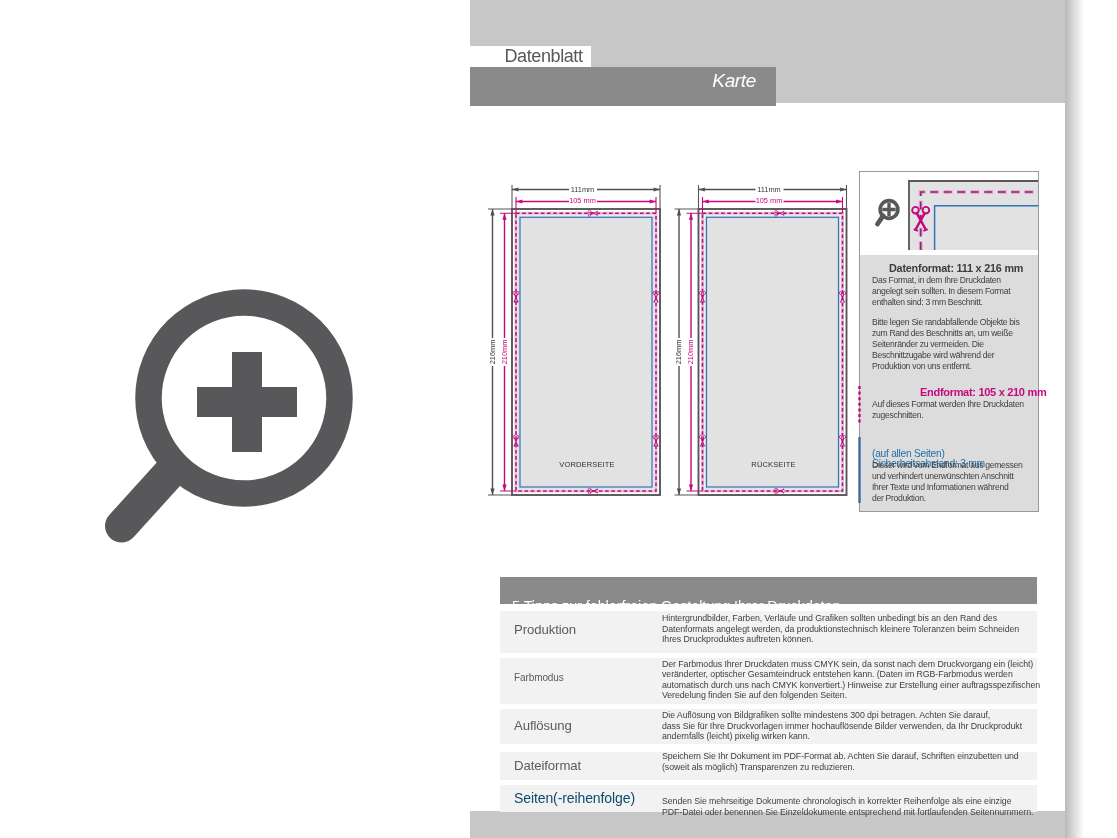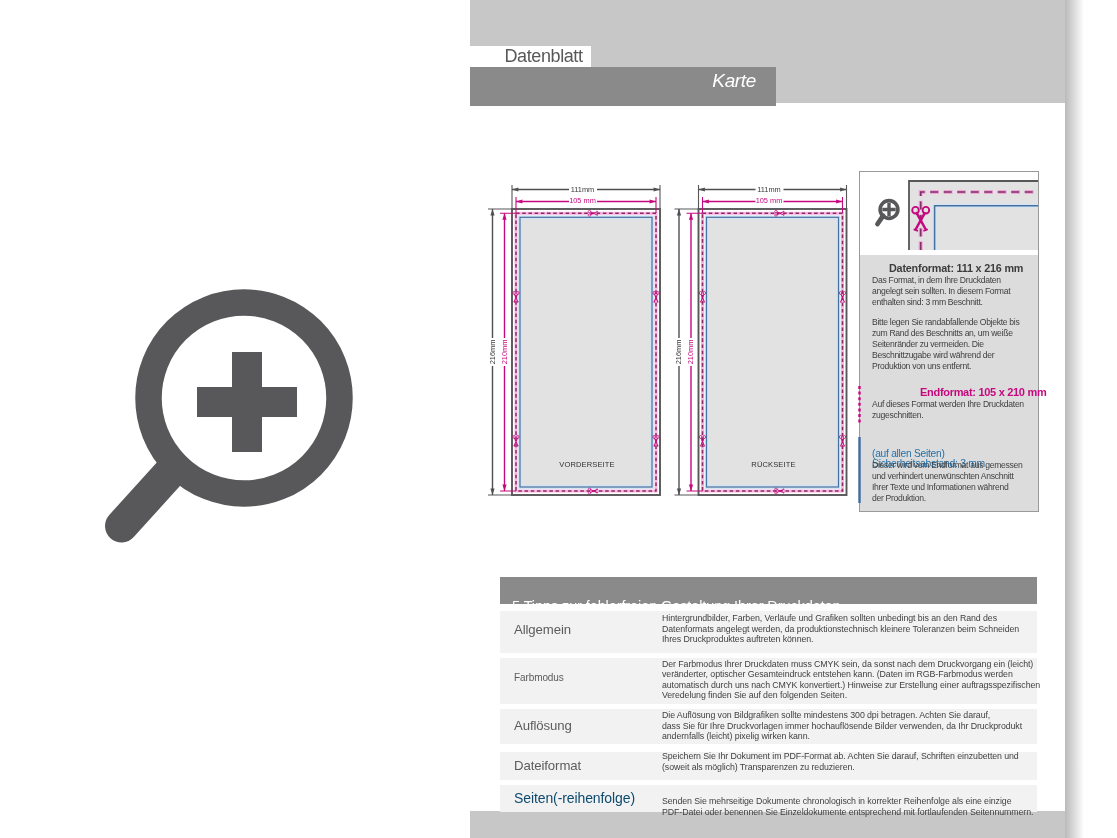--- a/index.html
+++ b/index.html
@@ -29,21 +29,21 @@
 <div class="abs" style="left:872px;top:386.3px;font-size:11px;letter-spacing:-.3px;font-weight:bold;color:#c6087f;margin-left:48px;">Endformat: 105 x 210 mm</div>
 <div class="abs" style="left:872px;top:399px;font-size:8.6px;letter-spacing:-.3px;line-height:10.95px;color:#3f3f3f;">Auf dieses Format werden Ihre Druckdaten<br>zugeschnitten.</div>
 <div class="abs" style="left:872px;top:420px;font-size:10.4px;letter-spacing:-.3px;font-weight:normal;color:#2470a8;margin-top:38px;">Sicherheitsabstand: 3 mm</div>
 <div class="abs" style="left:872px;top:448px;font-size:10.2px;letter-spacing:-.25px;color:#2470a8;">(auf allen Seiten)</div>
 <div class="abs" style="left:872px;top:460px;font-size:8.6px;letter-spacing:-.3px;line-height:10.95px;color:#3f3f3f;">Dieser wird vom Endformat aus gemessen<br>und verhindert unerwünschten Anschnitt<br>Ihrer Texte und Informationen während<br>der Produktion.</div>
 
 <div class="abs" style="left:500px;top:577px;width:537px;height:27px;background:#8a8a8a;"></div>
 <div class="abs" style="left:512px;top:581.5px;font-size:14.5px;letter-spacing:-.1px;color:#fff;margin-top:16px;">5 Tipps zur fehlerfreien Gestaltung Ihrer Druckdaten</div>
 
 <div class="abs" style="left:500px;top:611px;width:537px;height:42px;background:#f2f2f2;"></div>
-<div class="abs" style="left:514px;top:622px;font-size:13.2px;letter-spacing:-.1px;color:#5c5c5c;">Allgemein</div>
+<div class="abs" style="left:514px;top:622px;font-size:13.2px;letter-spacing:-.1px;color:#5c5c5c;">Produktion</div>
 <div class="abs" style="left:662px;top:613.2px;font-size:8.8px;letter-spacing:-.08px;line-height:10.6px;color:#3f3f3f;">Hintergrundbilder, Farben, Verläufe und Grafiken sollten unbedingt bis an den Rand des<br>Datenformats angelegt werden, da produktionstechnisch kleinere Toleranzen beim Schneiden<br>Ihres Druckproduktes auftreten können.</div>
 
 <div class="abs" style="left:500px;top:658px;width:537px;height:46px;background:#f2f2f2;"></div>
 <div class="abs" style="left:514px;top:672px;font-size:10px;letter-spacing:-.1px;color:#5c5c5c;">Farbmodus</div>
 <div class="abs" style="left:662px;top:658.6px;font-size:8.8px;letter-spacing:-.08px;line-height:10.6px;color:#3f3f3f;">Der Farbmodus Ihrer Druckdaten muss CMYK sein, da sonst nach dem Druckvorgang ein (leicht)<br>veränderter, optischer Gesamteindruck entstehen kann. (Daten im RGB-Farbmodus werden<br>automatisch durch uns nach CMYK konvertiert.) Hinweise zur Erstellung einer auftragsspezifischen<br>Veredelung finden Sie auf den folgenden Seiten.</div>
 
 <div class="abs" style="left:500px;top:709px;width:537px;height:35px;background:#f2f2f2;"></div>
 <div class="abs" style="left:514px;top:718px;font-size:13.2px;letter-spacing:-.1px;color:#5c5c5c;">Auflösung</div>
 <div class="abs" style="left:662px;top:710.2px;font-size:8.8px;letter-spacing:-.08px;line-height:10.6px;color:#3f3f3f;">Die Auflösung von Bildgrafiken sollte mindestens 300 dpi betragen. Achten Sie darauf,<br>dass Sie für Ihre Druckvorlagen immer hochauflösende Bilder verwenden, da Ihr Druckprodukt<br>andernfalls (leicht) pixelig wirken kann.</div>
 

